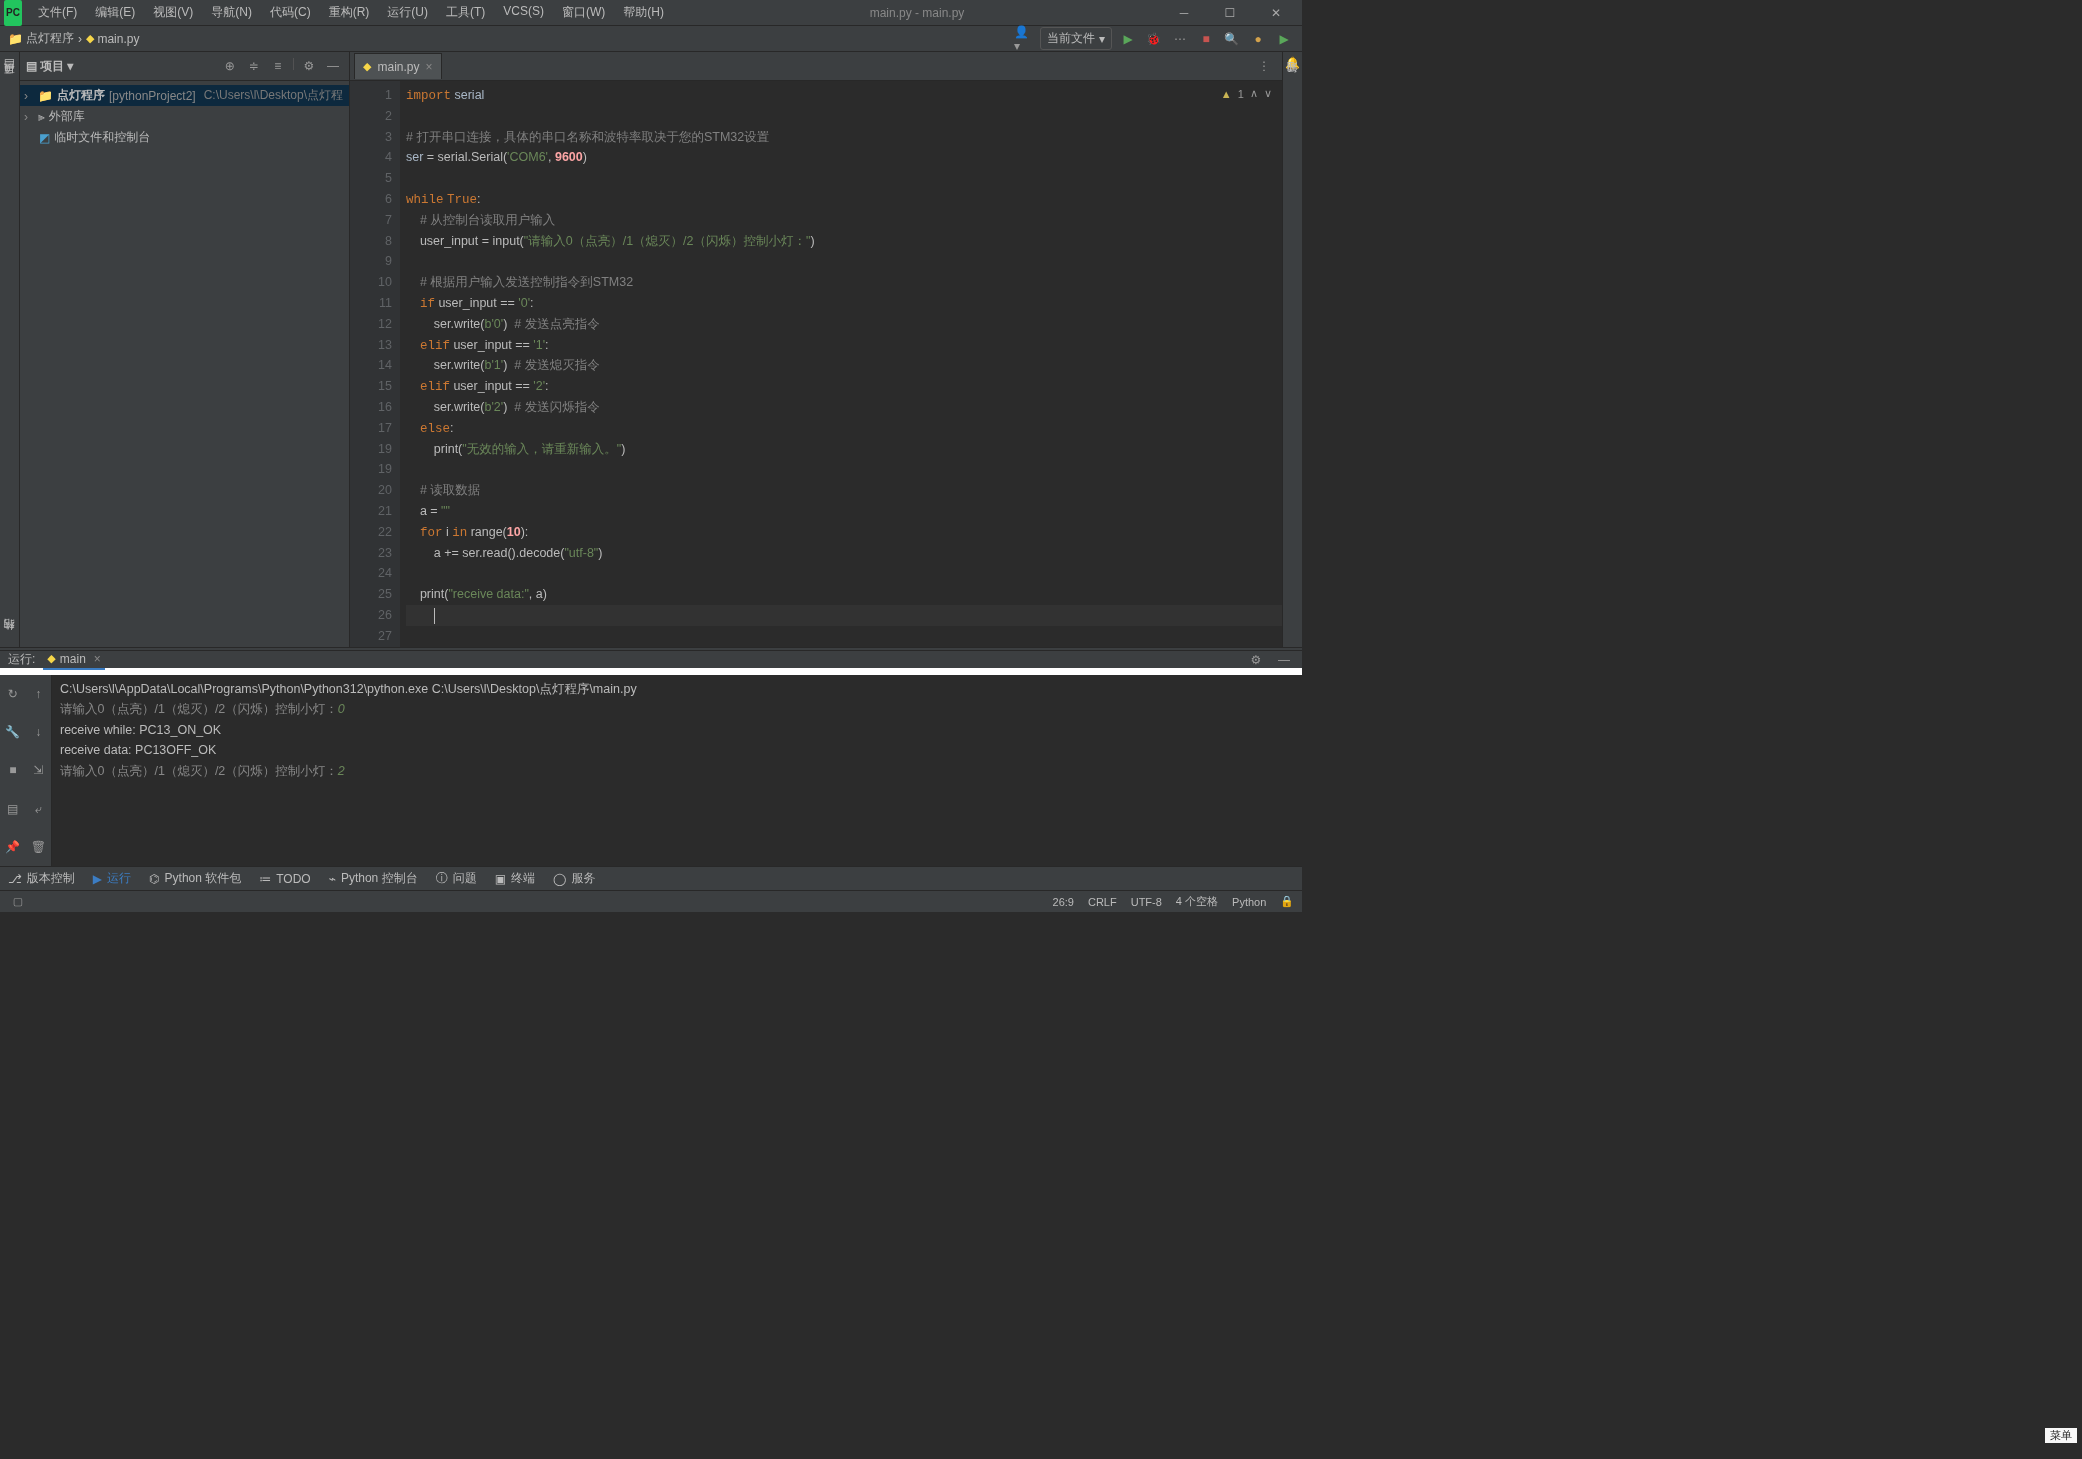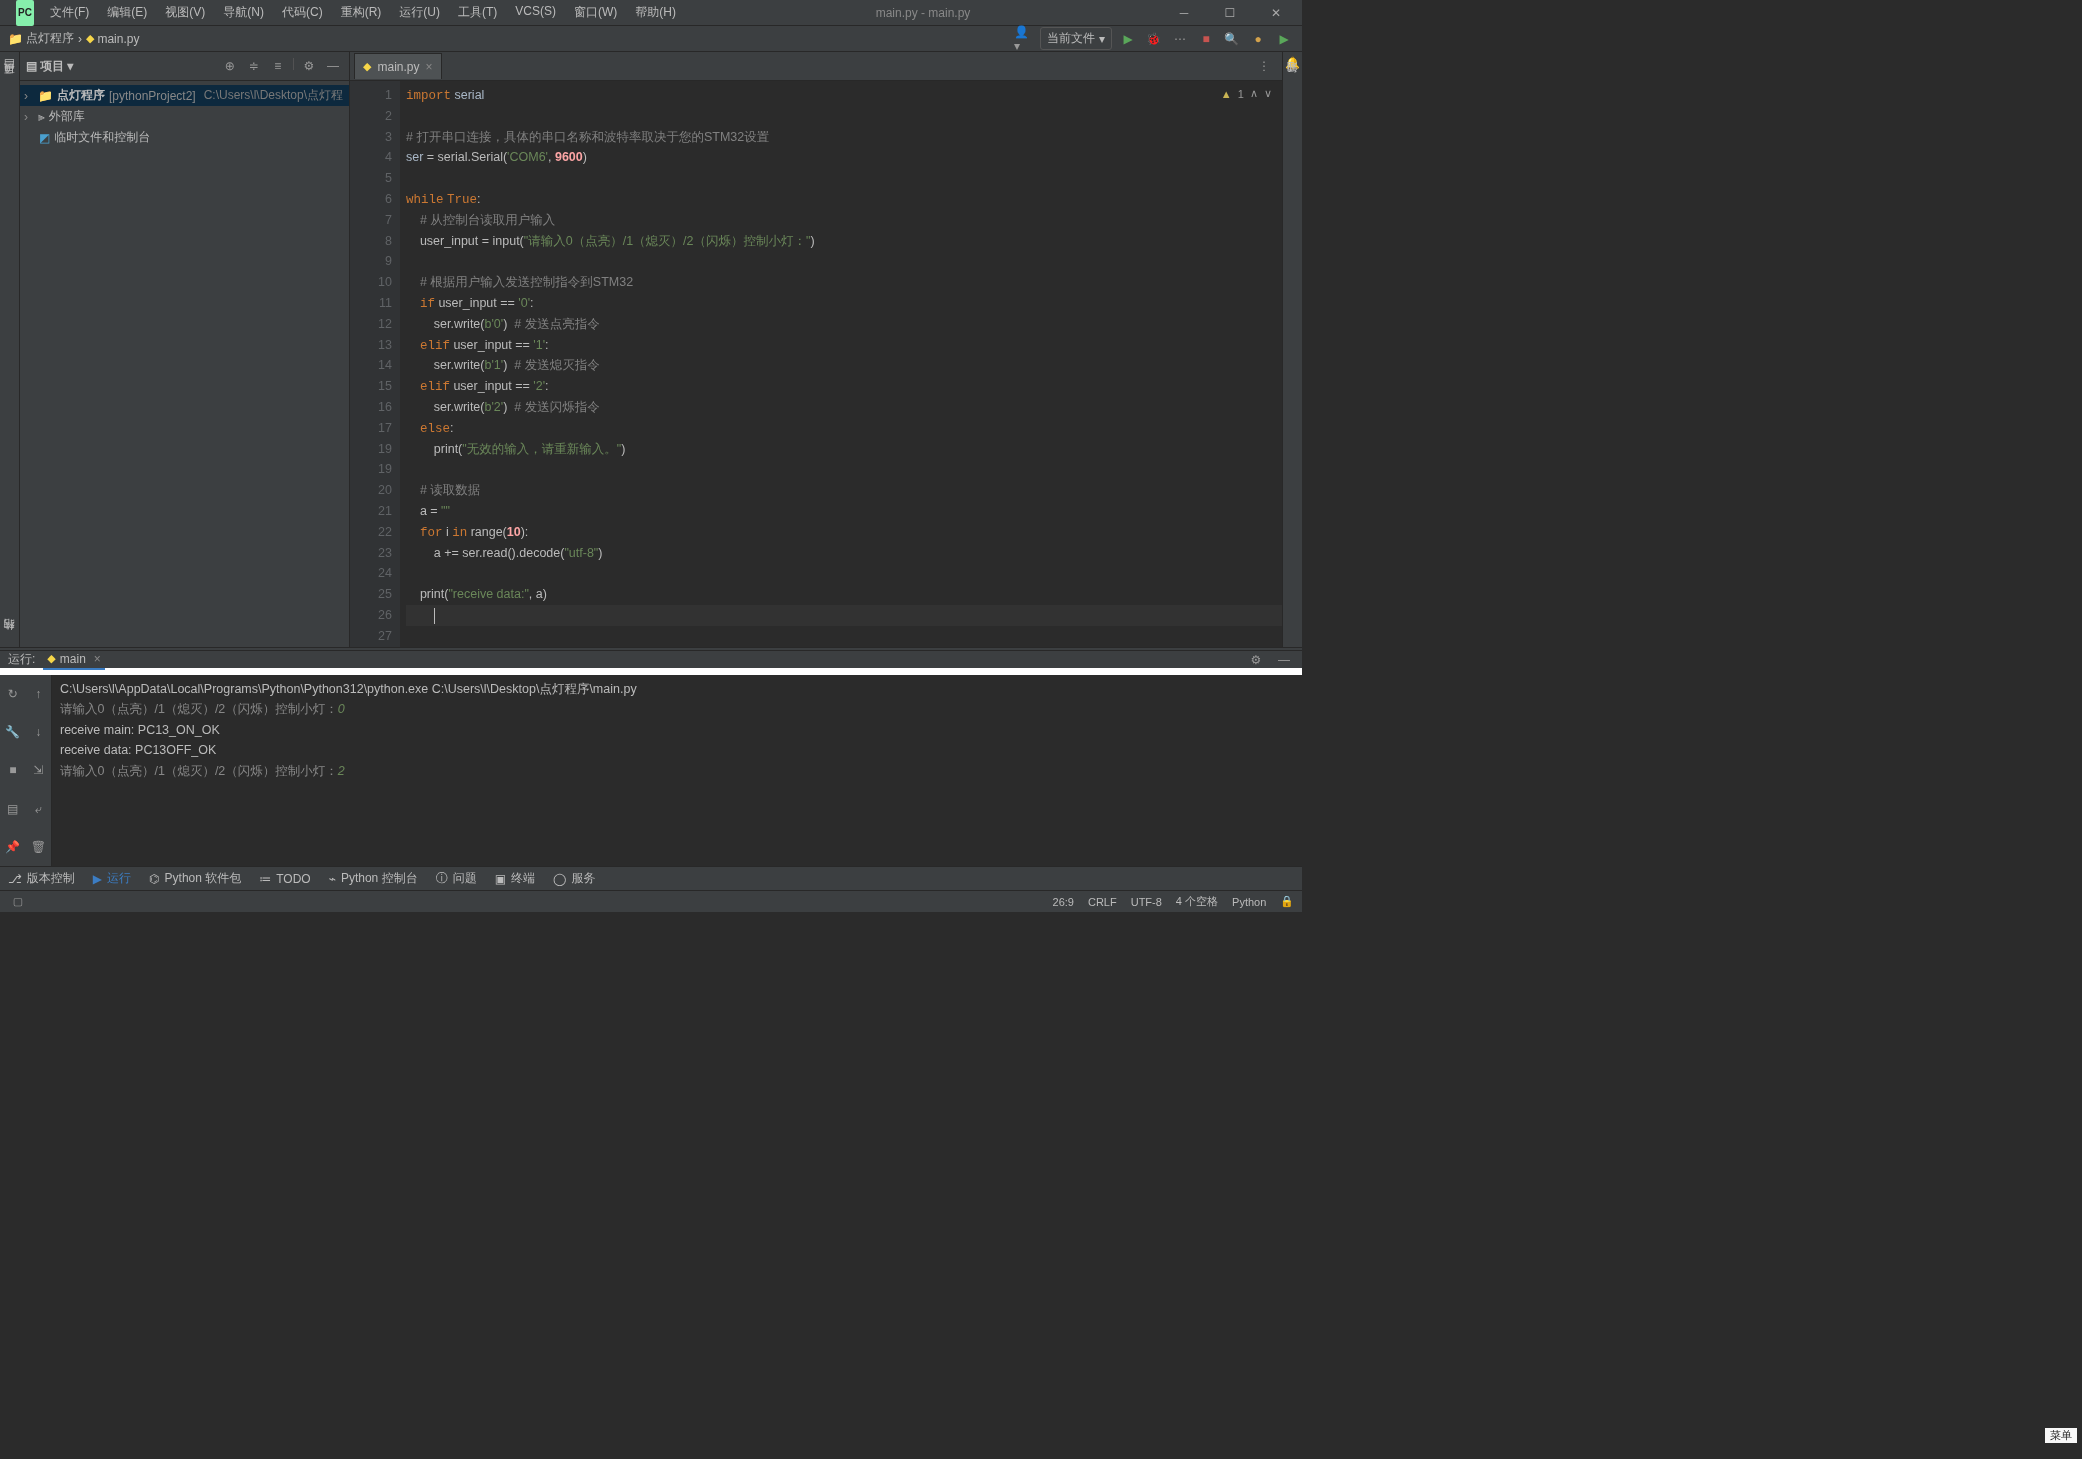--- a/index.html
+++ b/index.html
@@ -1,18 +1,18 @@
 <!DOCTYPE html>
 <html><head>
 <meta charset="utf-8">
 <style>
 * { margin: 0; padding: 0; box-sizing: border-box; font-family: "Segoe UI", "Microsoft YaHei", sans-serif; }
 body { background: #2b2b2b; color: #bbb; font-size: 12px; width: 1302px; height: 912px; overflow: hidden; display: flex; flex-direction: column; }
 .titlebar { background: #3c3f41; height: 26px; display: flex; align-items: center; padding: 0 4px; border-bottom: 1px solid #282828; }
-.app-icon { width: 18px; height: 26px; background: #86efac; border-radius: 2px; margin-right: 8px; display:flex; align-items:center; justify-content:center; font-size:10px; color:#222; font-weight:bold;margin-left:12px; }
+.app-icon { width: 18px; height: 26px; background: #22c55e; border-radius: 2px; margin-right: 8px; display:flex; align-items:center; justify-content:center; font-size:10px; color:#222; font-weight:bold; }
 .menu { display: flex; gap: 2px; }
 .menu-item { padding: 3px 8px; cursor: pointer; }
 .title-center { flex: 1; text-align: center; color: #888; }
 .win-ctrl { display: flex; gap: 2px; }
 .win-btn { width: 44px; height: 24px; display: flex; align-items: center; justify-content: center; cursor: pointer; color:#aaa; }
 .navbar { background: #3c3f41; height: 26px; display: flex; align-items: center; padding: 0 8px; border-bottom: 1px solid #282828; }
 .breadcrumb { display: flex; align-items: center; gap: 4px; flex: 1; }
 .bc-item { display:flex; align-items:center; gap:3px; }
 .toolbar-r { display: flex; align-items: center; gap: 6px; }
 .tb-icon { width: 20px; height: 20px; display: flex; align-items: center; justify-content: center; cursor: pointer; color:#999; }
@@ -244,21 +244,21 @@
       <div class="tool red">■</div>
       <div class="tool">⇲</div>
       <div class="tool">▤</div>
       <div class="tool">⤶</div>
       <div class="tool">📌</div>
       <div class="tool">🗑</div>
     </div>
     <div class="console" id="console">
         <div><span class="out">C:\Users\l\AppData\Local\Programs\Python\Python312\python.exe C:\Users\l\Desktop\点灯程序\main.py</span></div>
         <div><span class="prompt">请输入0（点亮）/1（熄灭）/2（闪烁）控制小灯：</span><span class="in-green">0</span></div>
-        <div><span class="out">receive main: PC13_ON_OK</span></div>
+        <div><span class="out">receive while: PC13_ON_OK</span></div>
         <div><span class="out">receive data: PC13OFF_OK</span></div>
         <div><span class="prompt">请输入0（点亮）/1（熄灭）/2（闪烁）控制小灯：</span><span class="in-green">2</span></div>
       </div>
   </div>
 </div>
 
 <div class="bottom-tools">
   <span class="bt-item">
       <span>⎇</span>
       <span>版本控制</span>

